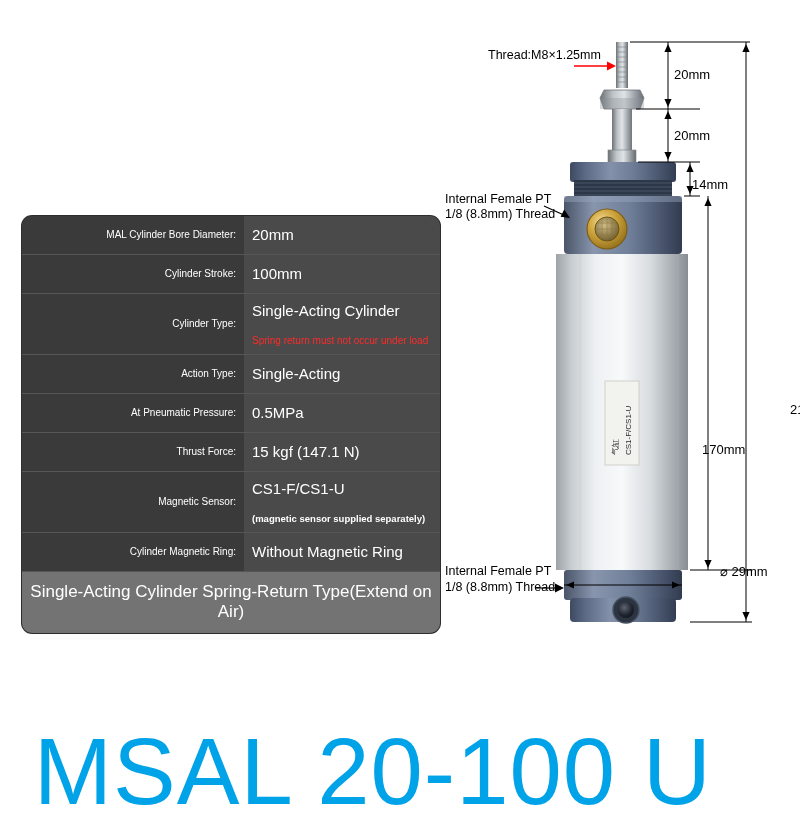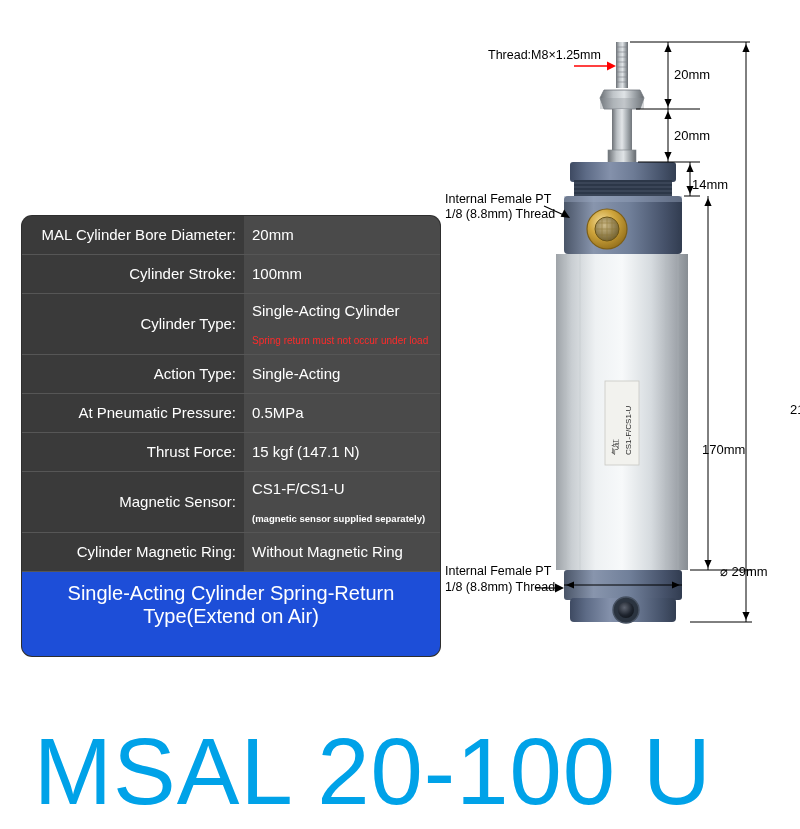--- a/index.html
+++ b/index.html
@@ -34,21 +34,21 @@
   }
   .spec-row:last-child {
     border-bottom: none;
   }
   .spec-label {
     width: 222px;
     box-sizing: border-box;
     padding: 8px 8px 8px 10px;
     text-align: right;
     color: #ffffff;
-    font-size: 15px;
+    font-size: 10px;
     line-height: 20px;
     display: flex;
     align-items: center;
     justify-content: flex-end;
     background: #3a3a3a;
   }
   .spec-value {
     flex: 1;
     box-sizing: border-box;
     padding: 8px 6px 8px 8px;
@@ -68,23 +68,23 @@
     margin-top: 15px;
   }
   .spec-sub.warn {
     color: #ff2a2a;
     font-weight: normal;
     font-size: 10px;
   }
   .spec-footer {
     text-align: center;
     color: #ffffff;
-    font-size: 20px;
-    padding: 10px 6px 28px 6px;
-    background: #1d4ed8;
+    font-size: 17px;
+    padding: 10px 6px 11px 6px;
+    background: #737373;
   }
 
   
   #product-title {
     position: absolute;
     left: 0;
     top: 722px;
     width: 712px;
     text-align: right;
     color: #00a2e8;

